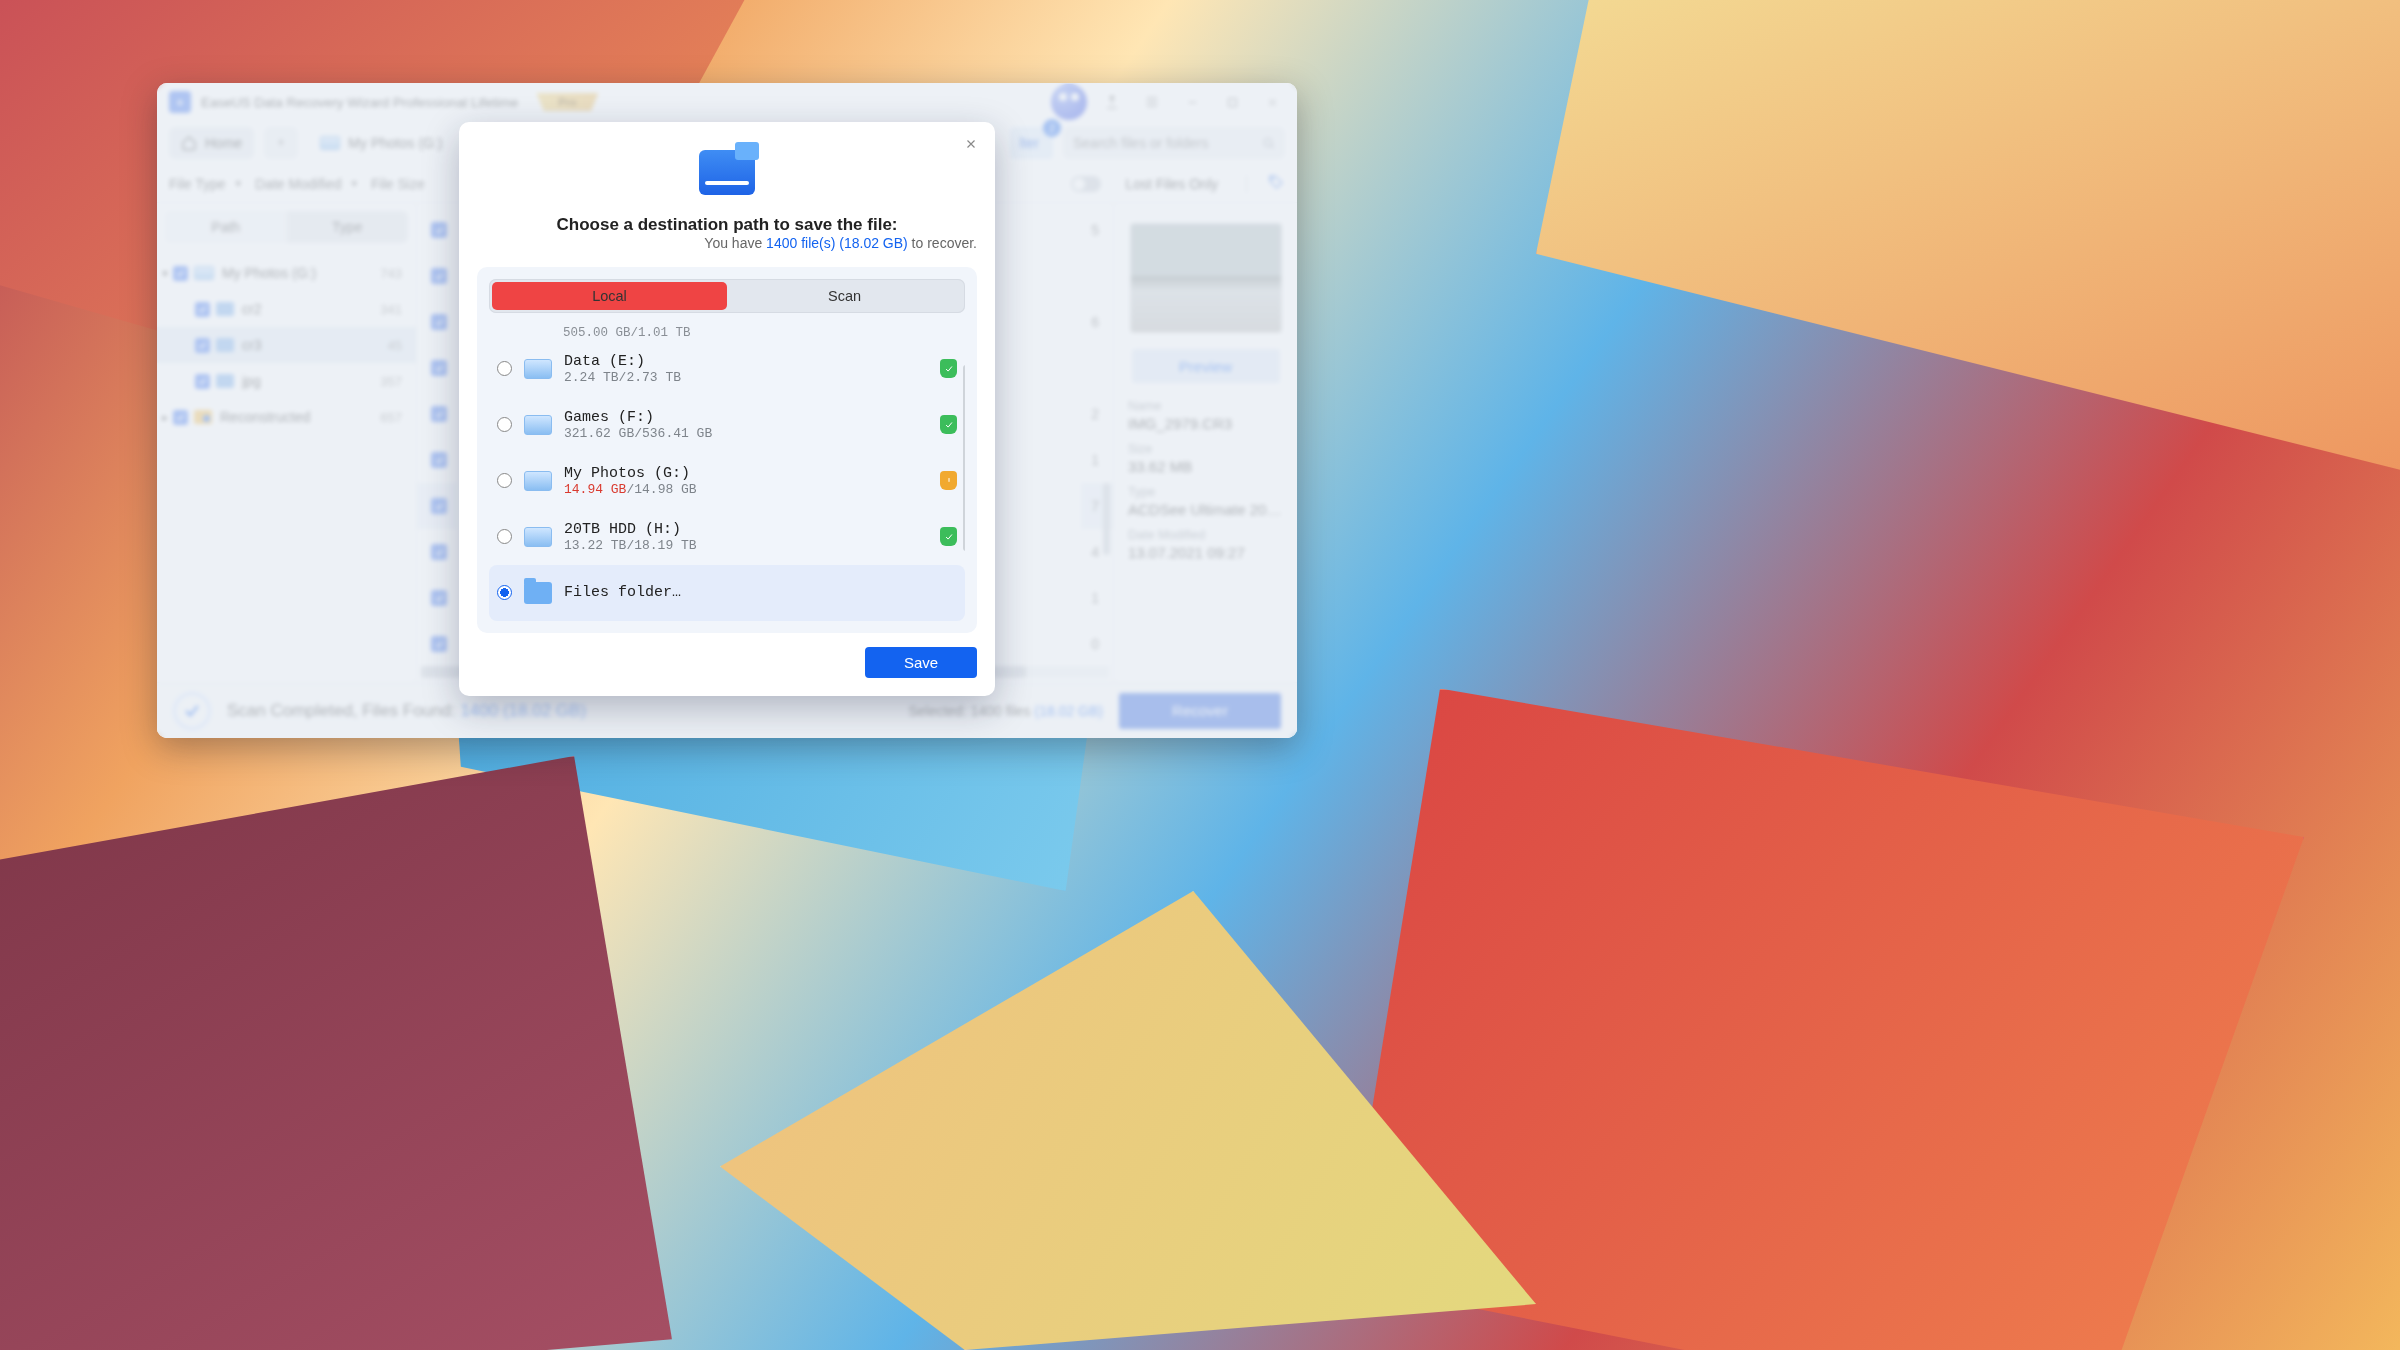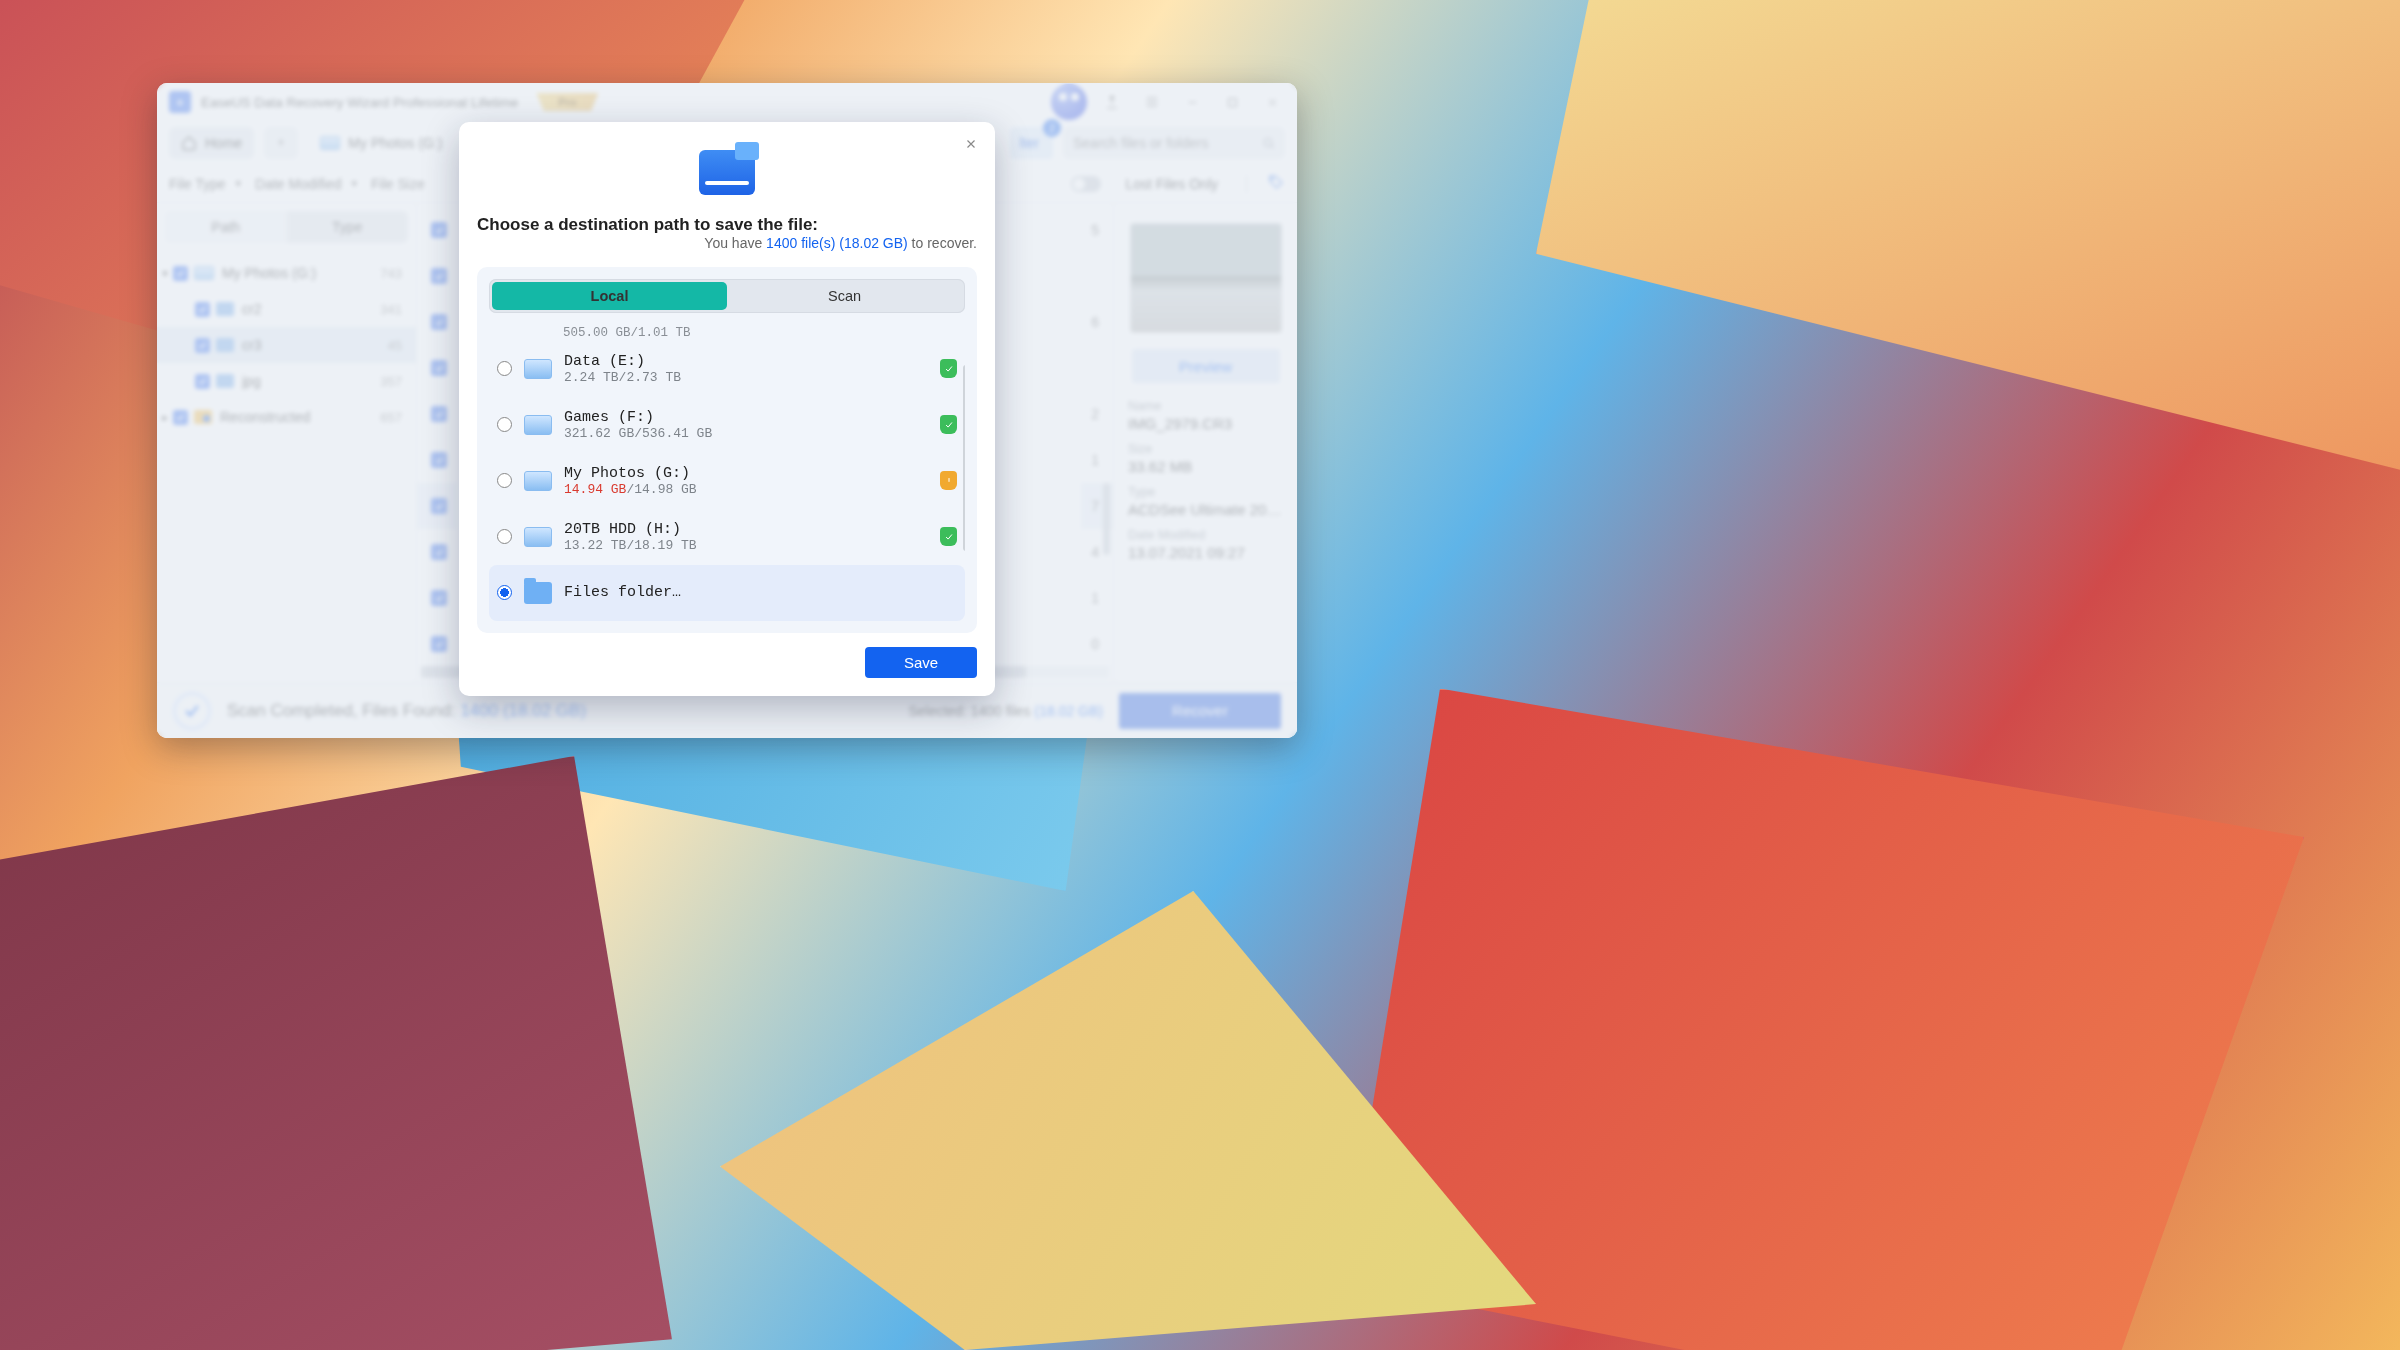--- a/index.html
+++ b/index.html
@@ -297,40 +297,40 @@
   .modal .heroicon::before {
     content:''; position:absolute; left:6px; right:6px; bottom:10px; height:4px;
     background:#fff; border-radius:2px;
   }
   .modal .heroicon::after {
     content:''; position:absolute; top:-8px; right:-4px;
     width:24px; height:18px; background:#69b1fb;
     border-radius:3px;
   }
   .modal h2 {
-    text-align:left; font-size:17px; font-weight:600; color:#222;
+    text-align:center; font-size:17px; font-weight:600; color:#222;
     margin-top:10px;
   }
   .modal .subline { text-align:right; font-size:14px; color:#666; }
   .modal .subline .hl { color:#1363f0; }
   .modal .card {
     margin-top:16px; flex:1;
     background:#f1f5fb; border-radius:10px;
     padding: 12px; display:flex; flex-direction:column;
   }
   .modal .tabs {
     height:34px; border-radius:7px; background:#e2e7ee;
     display:flex; overflow:hidden; padding:3px;
     box-shadow: inset 0 0 0 1px #d6dbe3;
   }
   .modal .tabs div {
     flex:1; display:flex; align-items:center; justify-content:center;
     font-size:14.5px; color:#333; border-radius:5px;
   }
-  .modal .tabs .act { background:#14b8a6; font-weight:700; }
+  .modal .tabs .act { background:#ef4444; font-weight:400; }
   .modal .list { flex:1; overflow:auto; margin-top:8px; position:relative;font-family:Liberation Mono, monospace; }
   .modal .cutrow {
     height:20px; display:flex; align-items:flex-end;
     color:#8a8f96; font-size:12.5px; padding-left:74px;
     border-bottom:1px solid transparent;
   }
   .modal .drow {
     height:56px; display:flex; align-items:center;
     gap:12px; padding:0 8px; border-radius:8px;
   }

